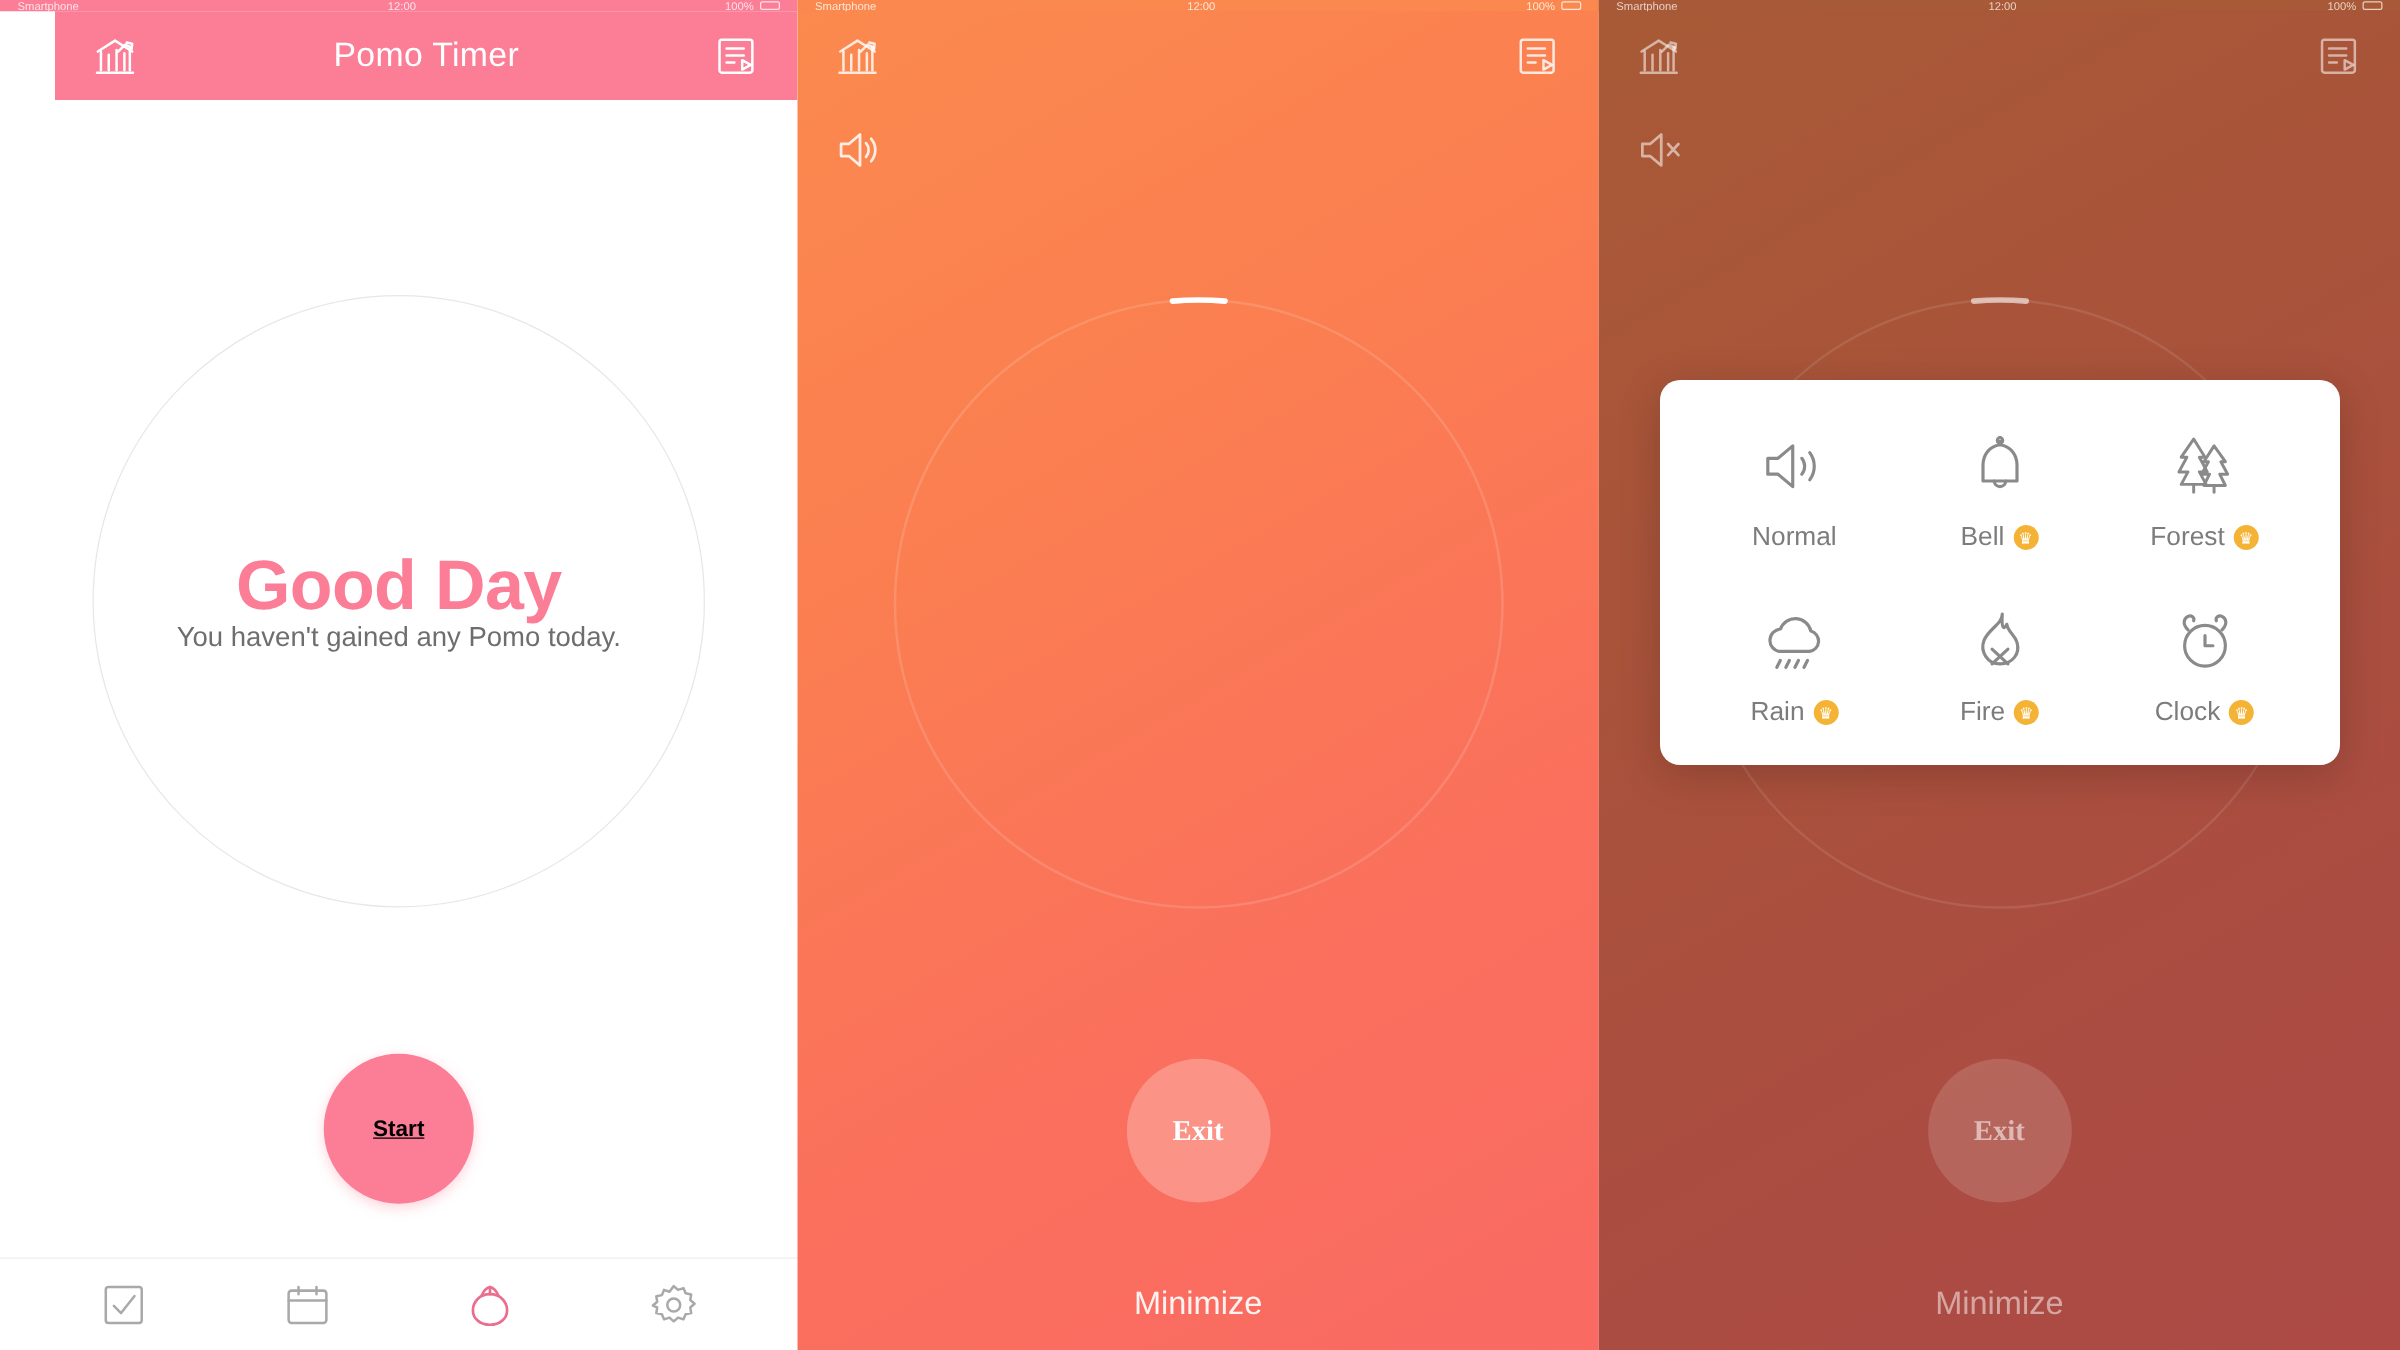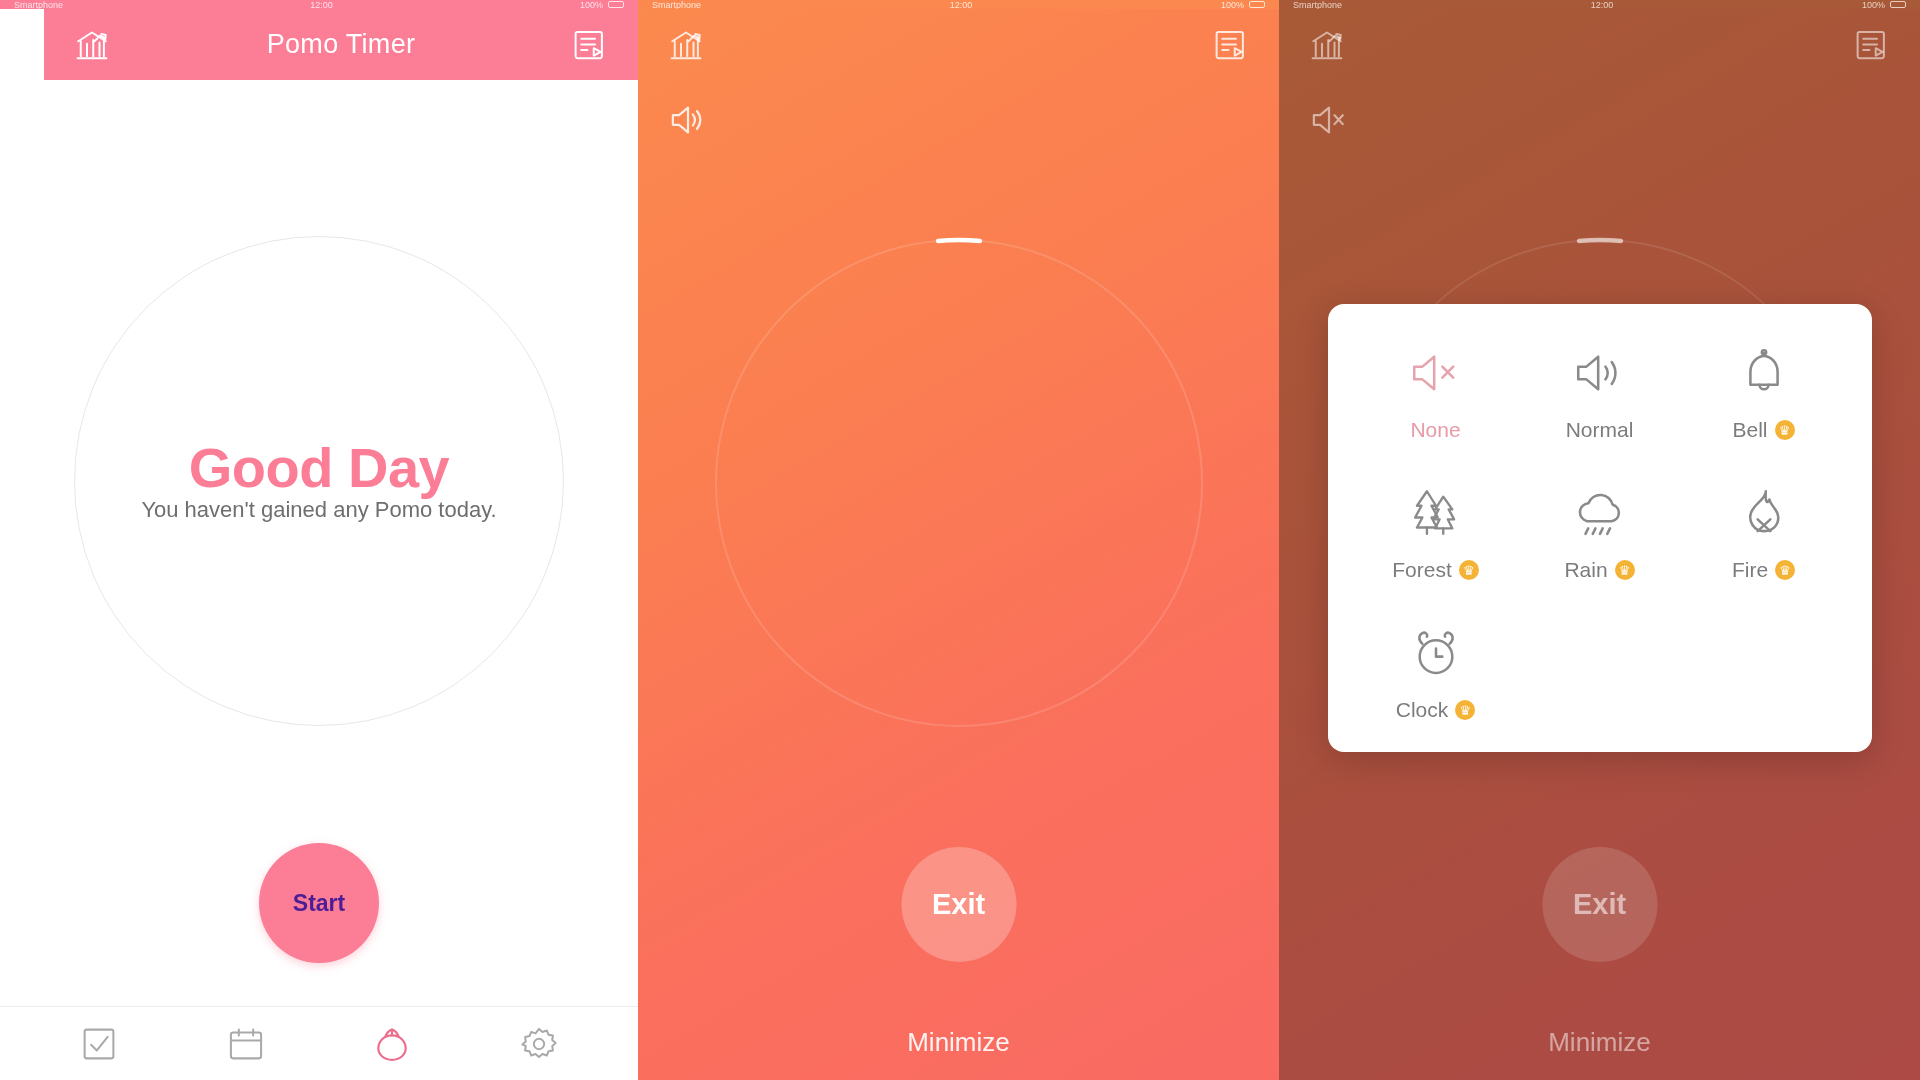--- a/index.html
+++ b/index.html
@@ -54,29 +54,29 @@
                  width:490px; height:490px; }
   .circle-ring svg { width:100%; height:100%; display:block; overflow:visible; }
   .timer-text { position:absolute; left:0; right:0; top:238px; height:490px;
                 display:flex; align-items:center; justify-content:center;
                 color:#ffffff; font-size:84px; font-weight:400; letter-spacing:1px; }
 
   
   .start-btn { position:absolute; left:50%; transform:translateX(-50%); top:843px;
                width:120px; height:120px; border-radius:50%; background:#fb7d96;
                display:flex; align-items:center; justify-content:center;
-               color:#4c1d95; font-size:23px; font-weight:bold; cursor:pointer;
-               box-shadow:0 3px 10px rgba(251,125,150,.35); }
+               color:#000000; font-size:18px; font-weight:bold; cursor:pointer;
+               box-shadow:0 3px 10px rgba(251,125,150,.35);text-decoration:underline; }
 
   
   .exit-btn { position:absolute; left:50%; transform:translateX(-50%); top:847px;
               width:115px; height:115px; border-radius:50%;
               background:rgba(255,255,255,.26);
               display:flex; align-items:center; justify-content:center;
-              color:#ffffff; font-size:29px; font-weight:bold; cursor:pointer; }
+              color:#ffffff; font-size:23px; font-weight:bold; cursor:pointer;font-family:Liberation Serif, serif; }
   .exit-btn.dim { background:rgba(255,255,255,.14); color:rgba(255,255,255,.55); }
 
   .minimize { position:absolute; left:0; right:0; bottom:22px; text-align:center;
               color:rgba(255,255,255,.92); font-size:26px; cursor:pointer; }
   .minimize.dim { color:rgba(255,255,255,.5); }
 
   
   .tabbar { position:absolute; left:0; right:0; bottom:0; height:74px;
             border-top:1px solid #ededed; background:#fff;
             display:flex; align-items:center; justify-content:space-around; padding:0 26px; }
@@ -266,31 +266,20 @@
     <div class="circle-ring">
       <svg viewBox="0 0 490 490">
         <circle cx="245" cy="245" r="243" fill="none" stroke="rgba(255,255,255,.10)" stroke-width="2"></circle>
         <path d="M 224 2.9 A 243 243 0 0 1 266 2.9" fill="none" stroke="rgba(255,255,255,.6)" stroke-width="4.5" stroke-linecap="round"></path>
       </svg>
     </div>
 
     <div class="sheet">
       <div class="sheet-grid">
 
-        <div class="snd selected">
-          <div class="snd-ico">
-            <svg viewBox="0 0 32 32" fill="none" stroke="#e6a3ae" stroke-width="1.4" stroke-linecap="round" stroke-linejoin="round">
-              <path d="M4 12.5 H8.5 L15 7 V25 L8.5 19.5 H4 Z"></path>
-              <path d="M19.5 12.5 L25.5 18.5 M25.5 12.5 L19.5 18.5"></path>
-            </svg>
-          </div>
-          <div class="snd-lbl">
-            <span>None</span>
-          </div>
-        </div>
 
         <div class="snd">
           <div class="snd-ico">
             <svg viewBox="0 0 32 32" fill="none" stroke="#8a8a8a" stroke-width="1.4" stroke-linecap="round" stroke-linejoin="round">
               <path d="M4 12.5 H8.5 L15 7 V25 L8.5 19.5 H4 Z"></path>
               <path d="M19 12.5 a5.5 5.5 0 0 1 0 7"></path>
               <path d="M22.5 10 a10 10 0 0 1 0 12"></path>
             </svg>
           </div>
           <div class="snd-lbl">

